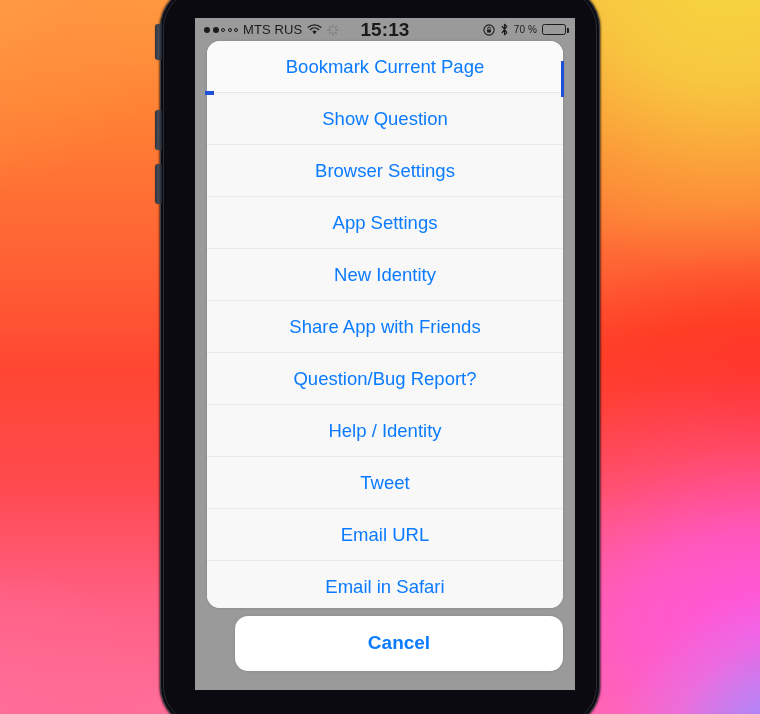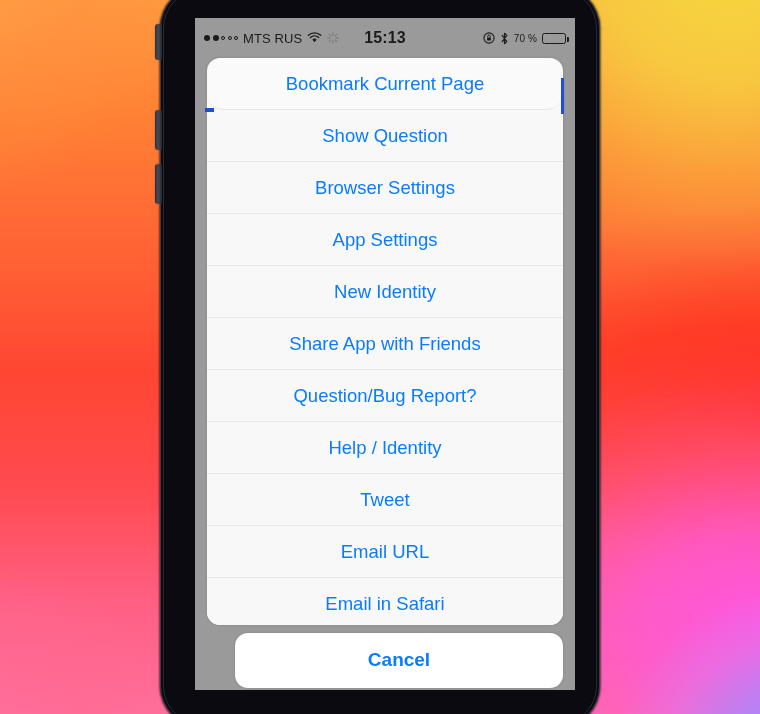--- a/index.html
+++ b/index.html
@@ -119,32 +119,32 @@
     position:absolute;
     left:35px; top:32px;
     width:380px; height:672px;
     background:#9a9a9a;
     overflow:hidden;
   }
 
   
   #statusbar {
     position:relative;
-    height:40px;
+    height:23px;
     background:#9a9a9a;
     display:flex;
     align-items:center;
     padding:0 9px;
     color:#1b1b1b;
     font-size:13px;
     letter-spacing:0.1px;
   }
   .sb-left  { display:flex; align-items:center; gap:5px; flex:1; }
   .sb-center{ position:absolute; left:0; right:0; text-align:center;
-              font-weight:bold; font-size:16px; pointer-events:none; }
+              font-weight:bold; font-size:19px; pointer-events:none; }
   .sb-right { display:flex; align-items:center; gap:5px; flex:1;
               justify-content:flex-end; position:relative; z-index:2; }
 
   .dots { display:flex; align-items:center; gap:2.5px; }
   .dot { width:6px; height:6px; border-radius:50%; }
   .dot.on  { background:#1b1b1b; }
   .dot.off { background:transparent; border:1px solid #1b1b1b; width:4px; height:4px; }
 
   .carrier { font-size:13px; font-weight:500; }
 
@@ -196,21 +196,21 @@
     align-items:center;
     justify-content:center;
     color:#0b7bff;
     font-size:18.5px;
     border-bottom:1px solid #e7e7ea;
     background:#f8f8f8;
     user-select:none;
     cursor:default;
   }
   .action-item:last-child { border-bottom:none; }
-  .action-item:first-child { background:#fafafa;border-radius:16px; }
+  .action-item:first-child { background:#fafafa; }
 
   #cancel-button {
     margin-top:8px;
     height:56px;
     background:#ffffff;
     border-radius:13px;
     display:flex;
     align-items:center;
     justify-content:center;
     color:#0b7bff;

